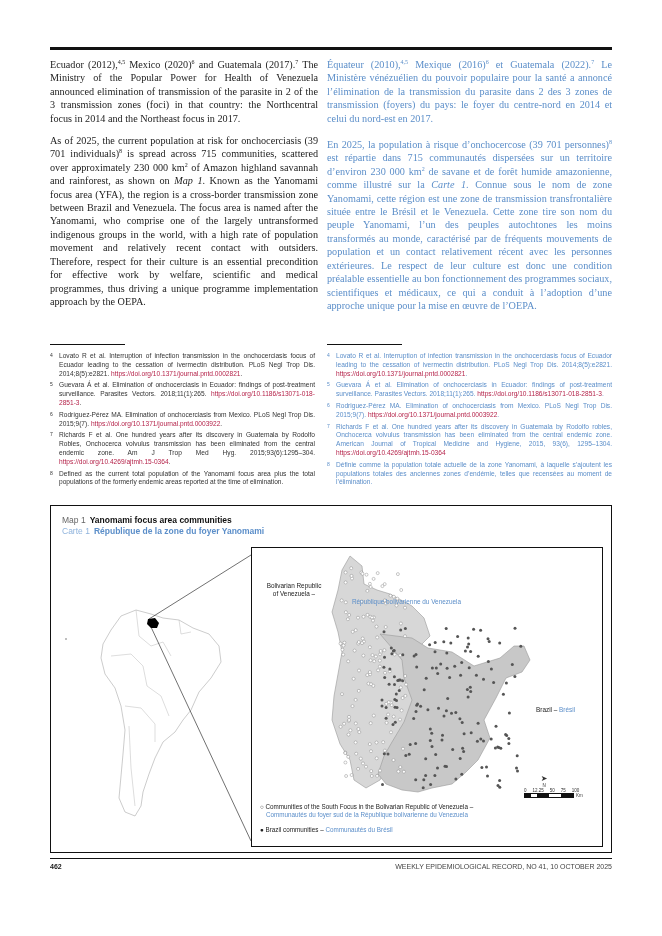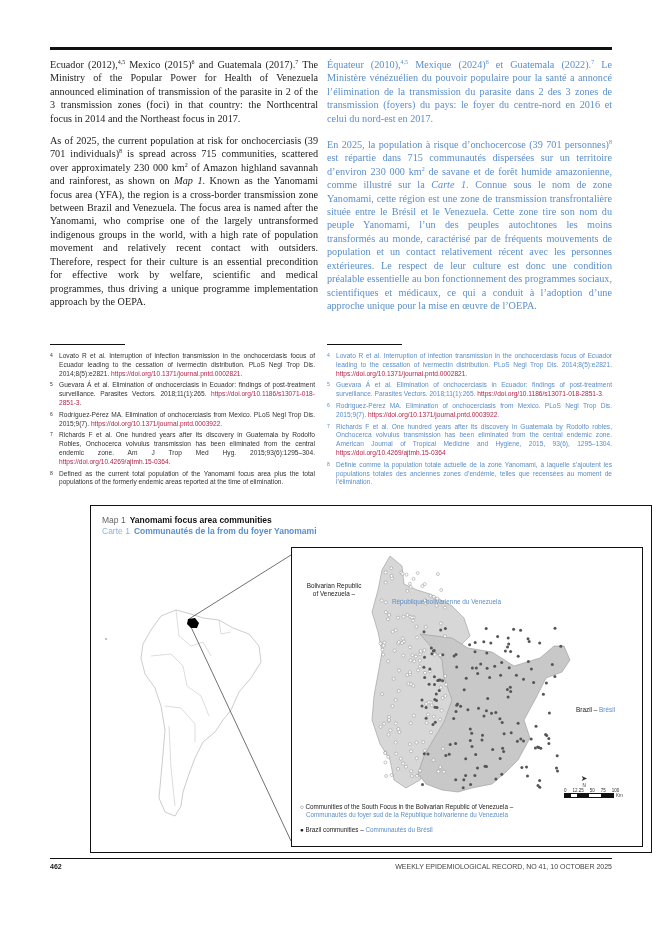--- a/index.html
+++ b/index.html
@@ -12,21 +12,21 @@
   .fr p { margin:0 0 13px 0; }
   sup { font-size:6px; line-height:0; vertical-align:super; }
   .fnrule { position:absolute; height:1px; background:#111; width:75px; }
   .fns { position:absolute; font-family:"Liberation Sans", sans-serif; font-size:6.6px; line-height:8.8px; text-align:justify; }
   .fns .fn { position:relative; padding-left:9px; margin-bottom:3px; }
   .fns .fn .num { position:absolute; left:0; top:-1px; font-size:5px; }
   .fns-en { left:50px; top:352px; width:265px; color:#333; }
   .fns-fr { left:327px; top:352px; width:285px; color:#5b8ec9; }
   .link { color:#b5234a; }
   .fns-fr .link { color:#b5234a; }
-  .mapbox { position:absolute; left:50px; top:505px; width:562px; height:348px; border:1px solid #111; box-sizing:border-box;margin-left:40px; }
+  .mapbox { position:absolute; left:50px; top:505px; width:562px; height:348px; border:1px solid #111; box-sizing:border-box; }
   .maptitle { position:absolute; left:11px; top:9px; font-family:"Liberation Sans", sans-serif; font-size:8.5px; line-height:11px; }
   .maptitle .lbl { color:#666; margin-right:4px; }
   .maptitle .t-en { font-weight:bold; color:#111; }
   .maptitle .fr-line { color:#5b8ec9; }
   .maptitle .fr-line .t-fr { font-weight:bold; }
   .inner { position:absolute; left:200px; top:41px; width:352px; height:300px; border:1px solid #111; box-sizing:border-box; background:#fff; }
   .samerica { position:absolute; left:0; top:0; }
   .venlabel { position:absolute; left:12px; top:34px; width:60px; font-family:"Liberation Sans", sans-serif; font-size:6.4px; line-height:7.8px; text-align:center; color:#222; }
   .venlabel .fr { position:static; color:#5b8ec9; }
   .brlabel { position:absolute; left:284px; top:158px; font-family:"Liberation Sans", sans-serif; font-size:6.4px; color:#222; }
@@ -40,30 +40,30 @@
   .pagenum { position:absolute; left:50px; top:863px; font-family:"Liberation Sans", sans-serif; font-weight:bold; font-size:7px; }
   .runhead { position:absolute; right:50px; top:863px; font-family:"Liberation Sans", sans-serif; font-size:7px; color:#444; }
 </style>
 </head>
 <body>
 
 <div class="topline"></div>
 
 <div class="col en">
   <p>
-    <span>Ecuador (2012),</span><sup>4,5</sup><span> Mexico (2015)</span><sup>6</sup><span> and Guatemala (2017).</span><sup>7</sup><span> The Ministry of the Popular Power for Health of Venezuela announced elimination of transmission of the parasite in 2 of the 3 transmission zones (foci) in that country: the Northcentral focus in 2014 and the Northeast focus in 2017.</span>
+    <span>Ecuador (2012),</span><sup>4,5</sup><span> Mexico (2020)</span><sup>6</sup><span> and Guatemala (2017).</span><sup>7</sup><span> The Ministry of the Popular Power for Health of Venezuela announced elimination of transmission of the parasite in 2 of the 3 transmission zones (foci) in that country: the Northcentral focus in 2014 and the Northeast focus in 2017.</span>
   </p>
   <p>
     <span>As of 2025, the current population at risk for onchocerciasis (39 701 individuals)</span><sup>8</sup><span> is spread across 715 communities, scattered over approximately 230 000 km</span><sup>2</sup><span> of Amazon highland savannah and rainforest, as shown on </span><i>Map 1</i><span>. Known as the Yanomami focus area (YFA), the region is a cross-border transmission zone between Brazil and Venezuela. The focus area is named after the Yanomami, who comprise one of the largely untransformed indigenous groups in the world, with a high rate of population movement and relatively recent contact with outsiders. Therefore, respect for their culture is an essential precondition for effective work by welfare, scientific and medical programmes, thus driving a unique programme implementation approach by the OEPA.</span>
   </p>
 </div>
 
 <div class="col fr">
   <p>
-    <span>Équateur (2010),</span><sup>4,5</sup><span> Mexique (2024)</span><sup>6</sup><span> et Guatemala (2022).</span><sup>7</sup><span> Le Ministère vénézuélien du pouvoir populaire pour la santé a annoncé l’élimination de la transmission du parasite dans 2 des 3 zones de transmission (foyers) du pays: le foyer du centre-nord en 2016 et celui du nord-est en 2017.</span>
+    <span>Équateur (2010),</span><sup>4,5</sup><span> Mexique (2016)</span><sup>6</sup><span> et Guatemala (2022).</span><sup>7</sup><span> Le Ministère vénézuélien du pouvoir populaire pour la santé a annoncé l’élimination de la transmission du parasite dans 2 des 3 zones de transmission (foyers) du pays: le foyer du centre-nord en 2014 et celui du nord-est en 2017.</span>
   </p>
   <p>
     <span>En 2025, la population à risque d’onchocercose (39 701 personnes)</span><sup>8</sup><span> est répartie dans 715 communautés dispersées sur un territoire d’environ 230 000 km</span><sup>2</sup><span> de savane et de forêt humide amazonienne, comme illustré sur la </span><i>Carte 1</i><span>. Connue sous le nom de zone Yanomami, cette région est une zone de transmission transfrontalière située entre le Brésil et le Venezuela. Cette zone tire son nom du peuple Yanomami, l’un des peuples autochtones les moins transformés au monde, caractérisé par de fréquents mouvements de population et un contact relativement récent avec les personnes extérieures. Le respect de leur culture est donc une condition préalable essentielle au bon fonctionnement des programmes sociaux, scientifiques et médicaux, ce qui a conduit à l’adoption d’une approche unique pour la mise en œuvre de l’OEPA.</span>
   </p>
 </div>
 
 <div class="fnrule" style="left:50px; top:344px;"></div>
 <div class="fnrule" style="left:327px; top:344px;"></div>
 
 <div class="fns fns-en" id="fns-en">
@@ -77,21 +77,21 @@
     <div class="fn"><span class="num">4</span><span>Lovato R et al. Interruption of infection transmission in the onchocerciasis focus of Ecuador leading to the cessation of ivermectin distribution. PLoS Negl Trop Dis. 2014;8(5):e2821. </span><span class="link">https://doi.org/10.1371/journal.pntd.0002821</span>.</div>
     <div class="fn"><span class="num">5</span><span>Guevara Á et al. Elimination of onchocerciasis in Ecuador: findings of post-treatment surveillance. Parasites Vectors. 2018;11(1):265. </span><span class="link">https://doi.org/10.1186/s13071-018-2851-3</span>.</div>
     <div class="fn"><span class="num">6</span><span>Rodriguez-Pérez MA. Elimination of onchocerciasis from Mexico. PLoS Negl Trop Dis. 2015;9(7). </span><span class="link">https://doi.org/10.1371/journal.pntd.0003922</span>.</div>
     <div class="fn"><span class="num">7</span><span>Richards F et al. One hundred years after its discovery in Guatemala by Rodolfo robles, Onchocerca volvulus transmission has been eliminated from the central endemic zone. American Journal of Tropical Medicine and Hygiene, 2015, 93(6), 1295–1304. </span><span class="link">https://doi.org/10.4269/ajtmh.15-0364</span></div>
     <div class="fn"><span class="num">8</span><span>Définie comme la population totale actuelle de la zone Yanomami, à laquelle s’ajoutent les populations totales des anciennes zones d’endémie, telles que recensées au moment de l’élimination.</span></div>
   </div>
 
 <div class="mapbox">
   <div class="maptitle">
     <div><span class="lbl">Map 1</span><span class="t-en">Yanomami focus area communities</span></div>
-    <div class="fr-line"><span class="lbl" style="color:#8fb3dc">Carte 1</span><span class="t-fr">Communautés de la from du foyer Yanomami</span></div>
+    <div class="fr-line"><span class="lbl" style="color:#8fb3dc">Carte 1</span><span class="t-fr">République de la zone du foyer Yanomami</span></div>
   </div>
 
   <svg class="samerica" width="200" height="346" viewBox="0 0 200 346">
     <path d="M 60 124 L 70 110 L 85 104 L 100 108 L 112 112 L 128 114 L 142 122 L 158 128 L 168 140 L 170 156 L 160 172 L 148 186 L 140 204 L 132 214 L 124 226 L 112 236 L 104 252 L 98 268 L 92 286 L 90 300 L 84 310 L 74 306 L 68 292 L 70 270 L 72 248 L 74 224 L 70 200 L 64 182 L 54 168 L 50 152 L 52 138 Z" fill="#fff" stroke="#aaa" stroke-width="0.6"></path>
     <path d="M 85 104 L 88 130 L 100 140 L 112 136 L 120 150" fill="none" stroke="#bbb" stroke-width="0.5"></path>
     <path d="M 60 150 L 80 148 L 92 160 L 96 180 L 110 190 L 118 210" fill="none" stroke="#bbb" stroke-width="0.5"></path>
     <path d="M 74 200 L 90 202 L 104 218 L 104 236" fill="none" stroke="#bbb" stroke-width="0.5"></path>
     <path d="M 128 114 L 130 128 L 140 126" fill="none" stroke="#bbb" stroke-width="0.5"></path>
     <path d="M 78 220 L 80 262 L 84 300" fill="none" stroke="#bbb" stroke-width="0.5"></path>
     <path d="M 97 113 L 104 112 L 108 117 L 106 122 L 100 122 L 96 118 Z" fill="#000"></path>

